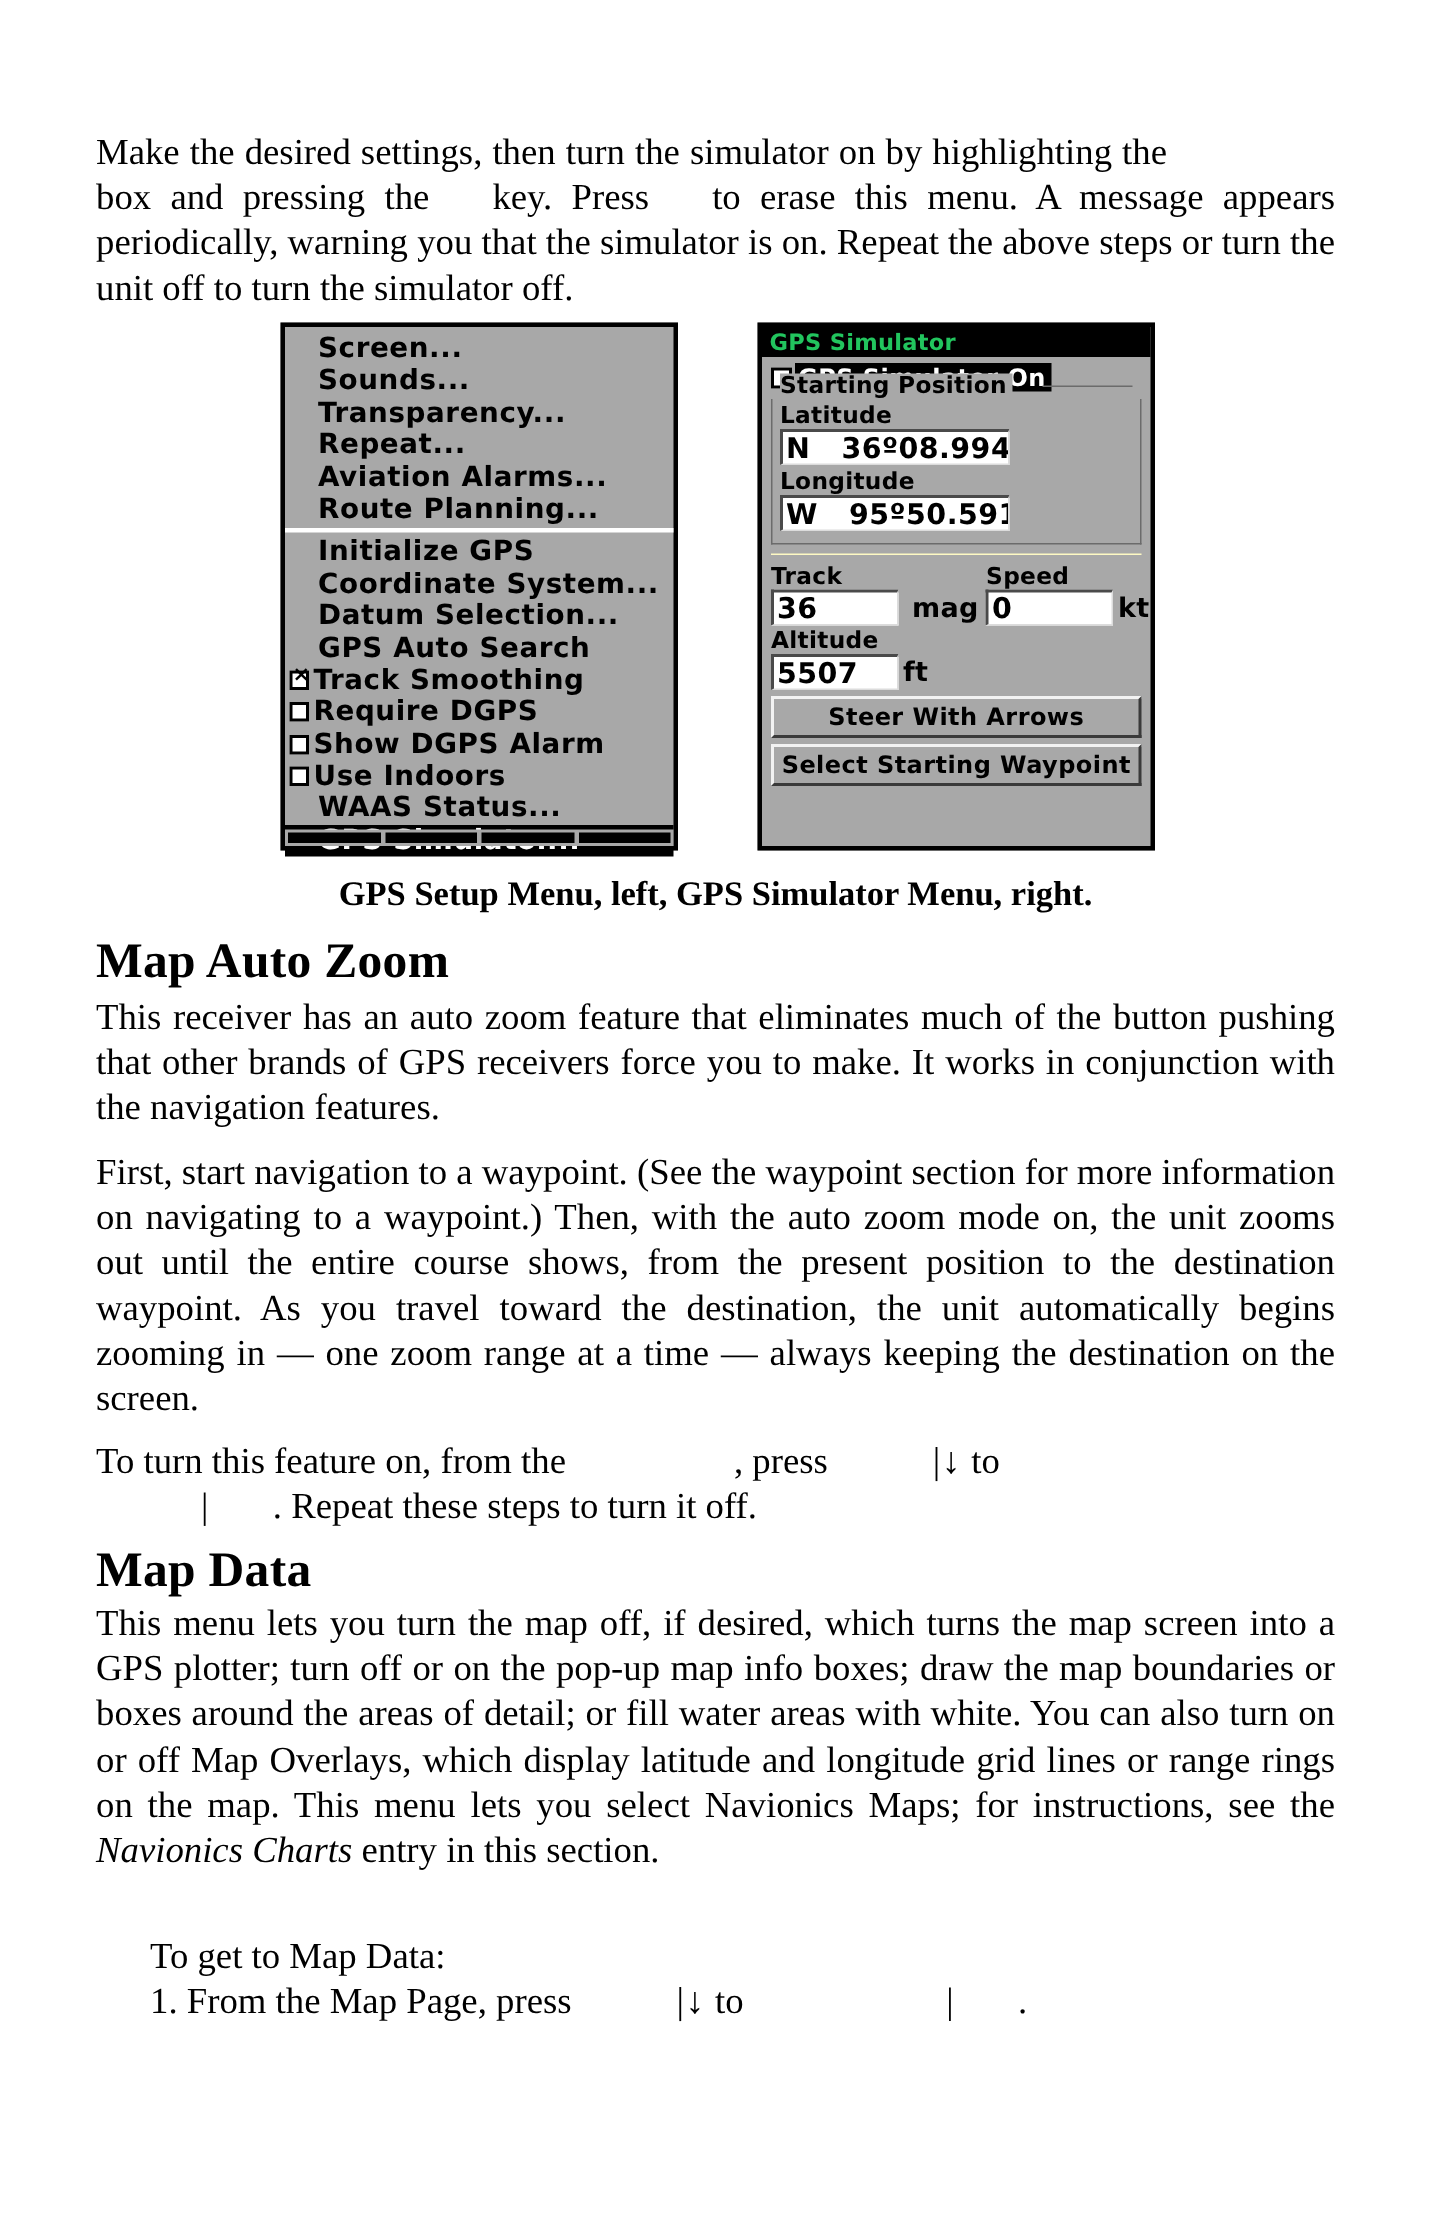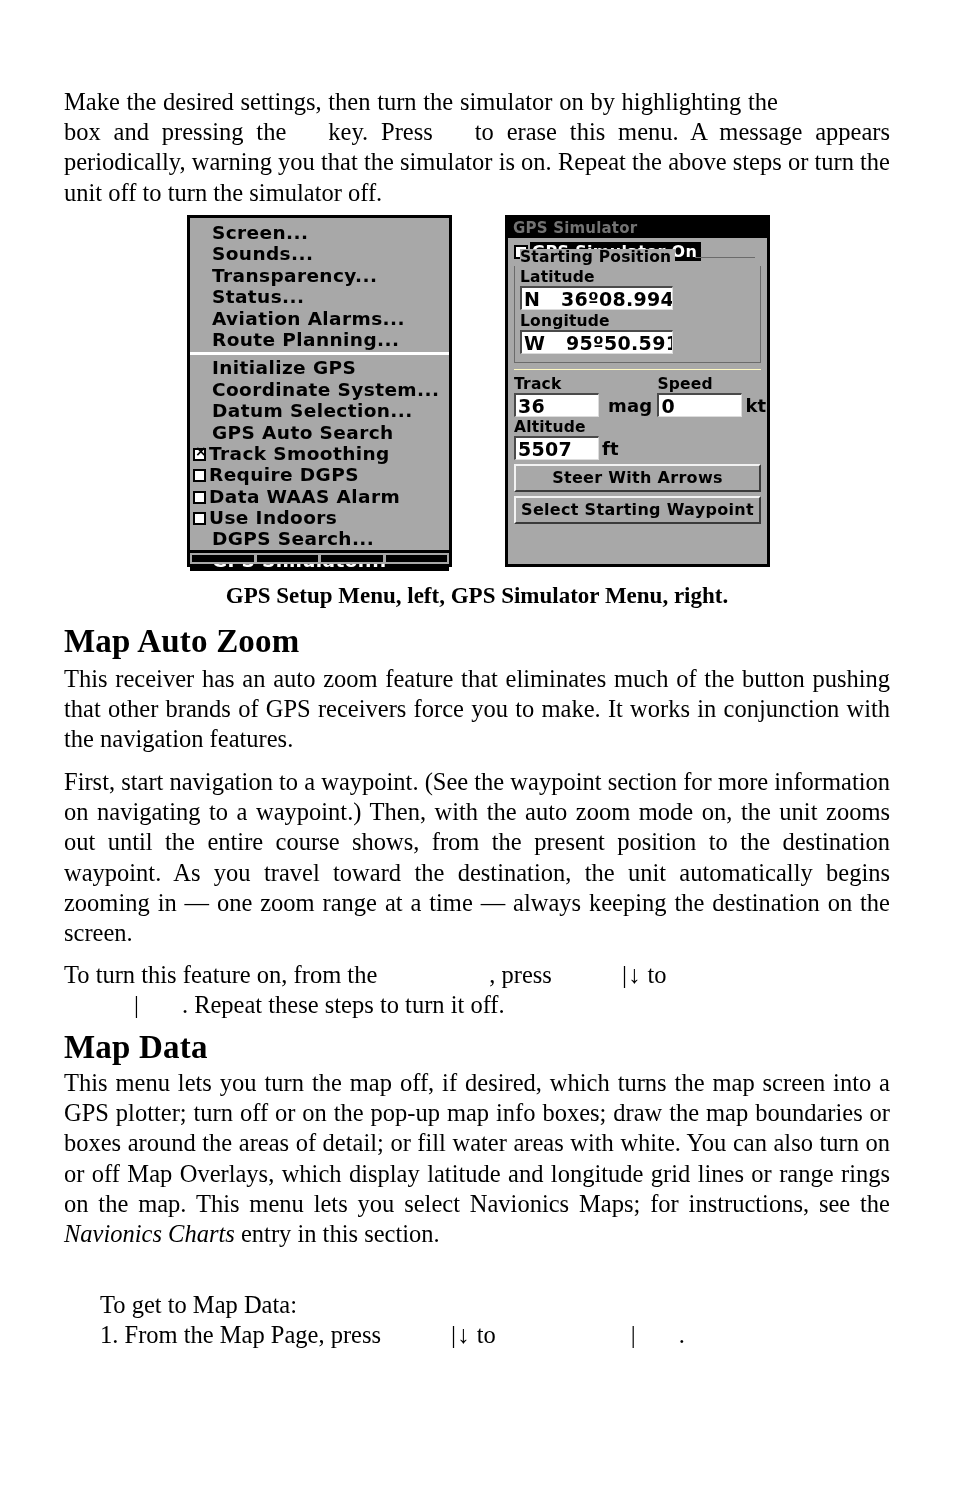--- a/index.html
+++ b/index.html
@@ -148,21 +148,21 @@
   
   #gps-simulator-menu {
     left: 441px;
     top: 0;
     width: 265px;
     height: 352px;
     padding: 0;
   }
   .sim-title {
     background: #000000;
-    color: #737373;
+    color: #22c55e;
     font-size: 15px;
     line-height: 18px;
     padding: 1px 0 1px 5px;
     letter-spacing: 0.2px;
   }
   .sim-body {
     padding: 4px 6px 0 6px;
   }
   .sim-row-check {
     display: flex;
@@ -282,37 +282,37 @@
   </div>
 
   <div class="figures" style="position:absolute; left:0; top:215px; width:826px;">
 
     <div class="lcd" id="gps-setup-menu">
       <div class="menu-inner">
 
         <div class="menu-item"><span>Screen...</span></div>
         <div class="menu-item"><span>Sounds...</span></div>
         <div class="menu-item"><span>Transparency...</span></div>
-        <div class="menu-item"><span>Status...</span></div>
+        <div class="menu-item"><span>Repeat...</span></div>
         <div class="menu-item"><span>Aviation Alarms...</span></div>
         <div class="menu-item"><span>Route Planning...</span></div>
 
         <div class="menu-sep"></div>
 
         <div class="menu-item"><span>Initialize GPS</span></div>
         <div class="menu-item"><span>Coordinate System...</span></div>
         <div class="menu-item"><span>Datum Selection...</span></div>
         <div class="menu-item"><span>GPS Auto Search</span></div>
 
         <div class="menu-item cb"><span class="cbox checked"></span><span>Track Smoothing</span></div>
         <div class="menu-item cb"><span class="cbox"></span><span>Require DGPS</span></div>
-        <div class="menu-item cb"><span class="cbox"></span><span>Data WAAS Alarm</span></div>
+        <div class="menu-item cb"><span class="cbox"></span><span>Show DGPS Alarm</span></div>
         <div class="menu-item cb"><span class="cbox"></span><span>Use Indoors</span></div>
 
-        <div class="menu-item"><span>DGPS Search...</span></div>
+        <div class="menu-item"><span>WAAS Status...</span></div>
         <div class="menu-item selected"><span>GPS Simulator...</span></div>
 
       </div>
       <div class="menu-bottombar">
         <span></span>
         <span></span>
         <span></span>
         <span></span>
       </div>
     </div>

